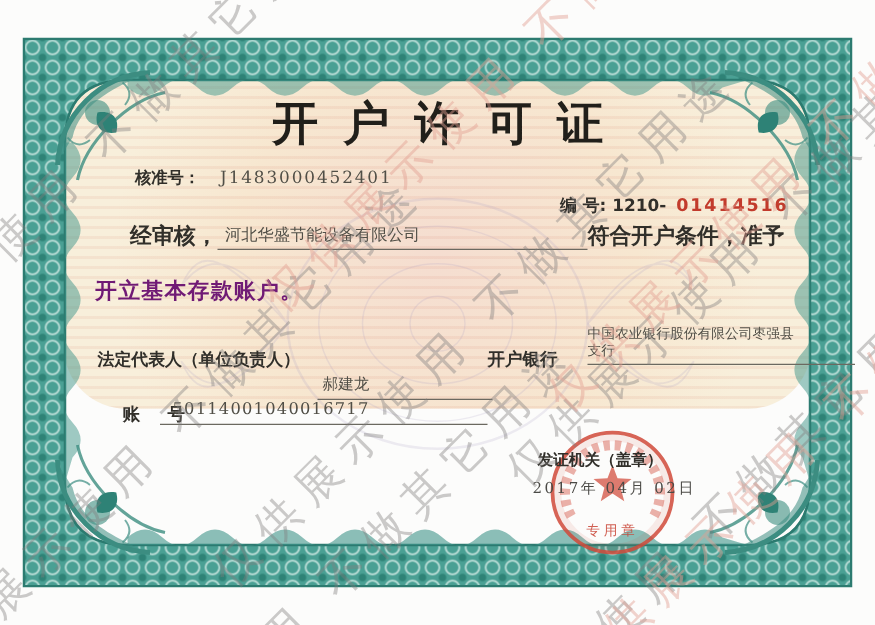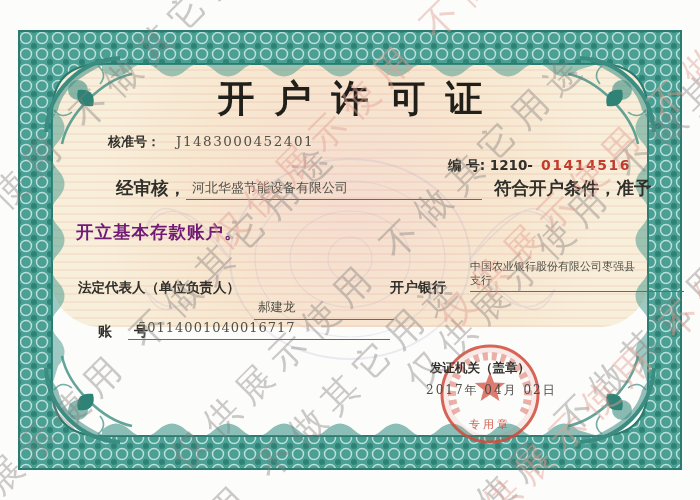--- a/index.html
+++ b/index.html
@@ -29,21 +29,21 @@
     color:#211f1a;z-index:5;position:absolute;
   }
   .lbl{font-weight:bold;color:#312f2a;}
   .val{font-family:"DejaVu Serif","Liberation Serif",serif;color:#514f47;}
   .row{position:absolute;z-index:5;display:flex;align-items:baseline;}
   .approval{left:62px;top:103px;font-size:13px;margin-left:28px;}
   .approval .val{margin-left:16px;font-size:13.5px;letter-spacing:1.5px;}
   .serial{left:430px;top:101px;font-size:13.5px;}
   .serial .red{margin-left:8px;color:#c23b2c;font-weight:600;font-size:14px;letter-spacing:1.5px;margin-top:26px;}
   .review{left:86px;top:146px;width:566px;align-items:flex-end;}
-  .review .lbl{font-size:17.5px;white-space:nowrap;margin-left:12px;}
+  .review .lbl{font-size:17.5px;white-space:nowrap;}
   .review .company{
     width:288px;border-bottom:1.5px solid #6b6960;text-align:left;
     font-size:13px;padding:0 2px 2px 6px;white-space:nowrap;overflow:hidden;
   }
   .line2{left:58px;top:190px;font-size:17.5px;font-weight:bold;letter-spacing:1px;}
   .rep-label{left:60px;top:249px;font-size:13.5px;}
   .rep-value{
     left:236px;top:246px;width:132px;border-bottom:1.2px solid #6b6960;
     font-size:12.5px;padding:2px 4px 3px;z-index:5;position:absolute;margin-top:21px;
   }

